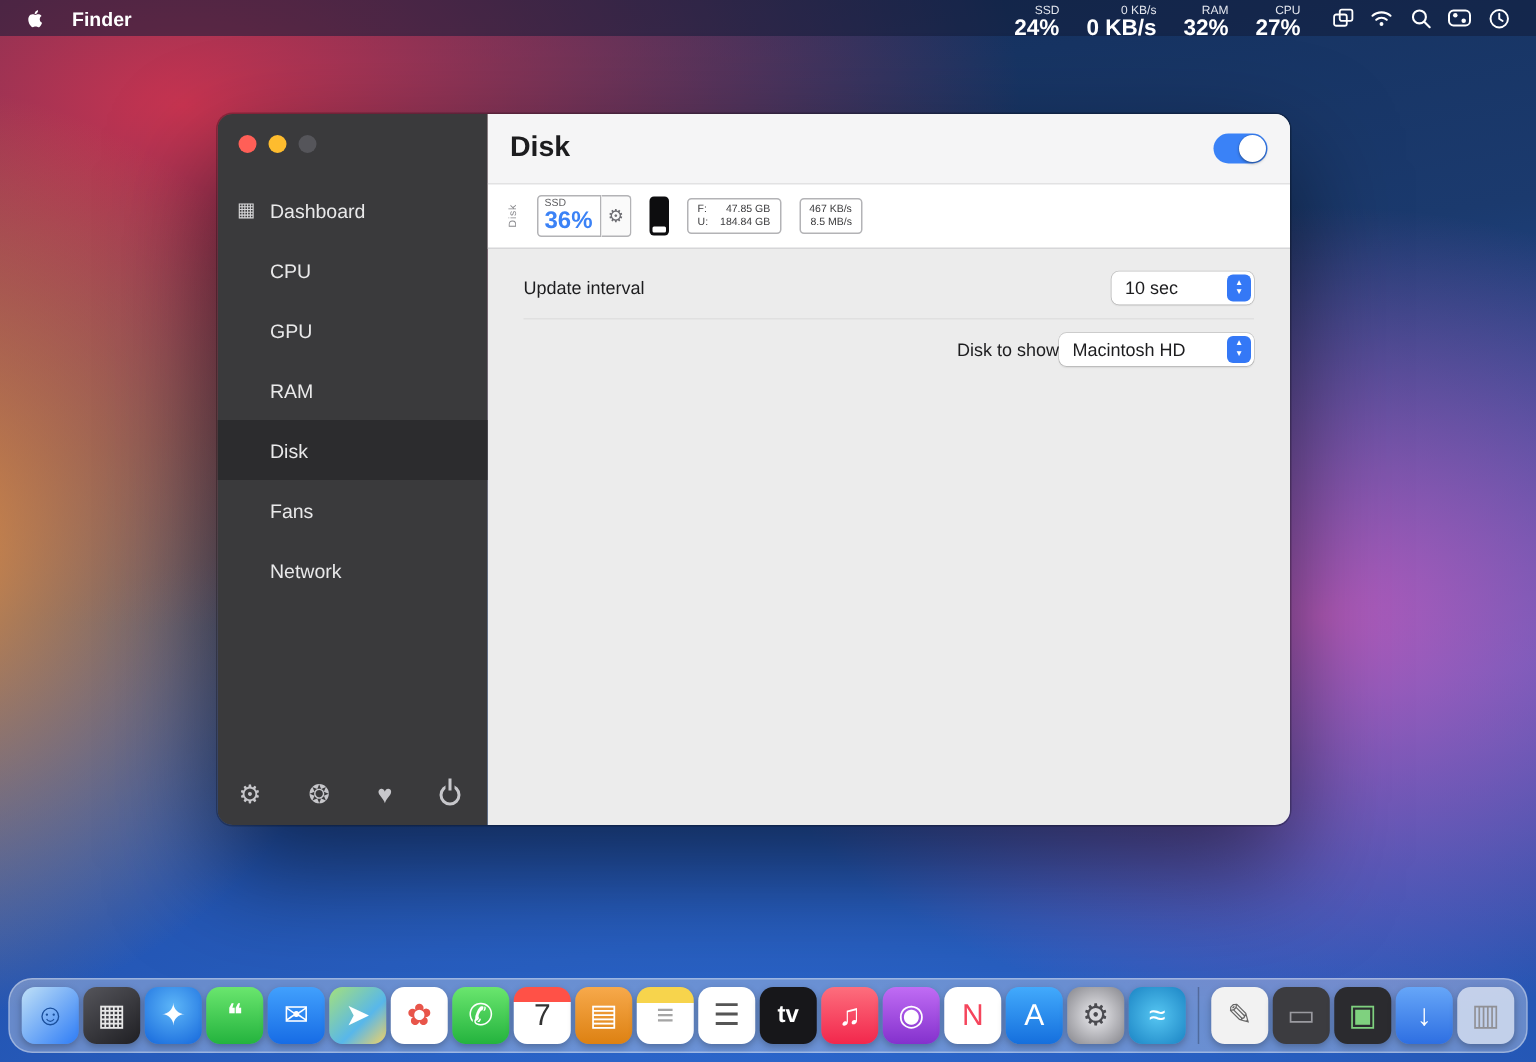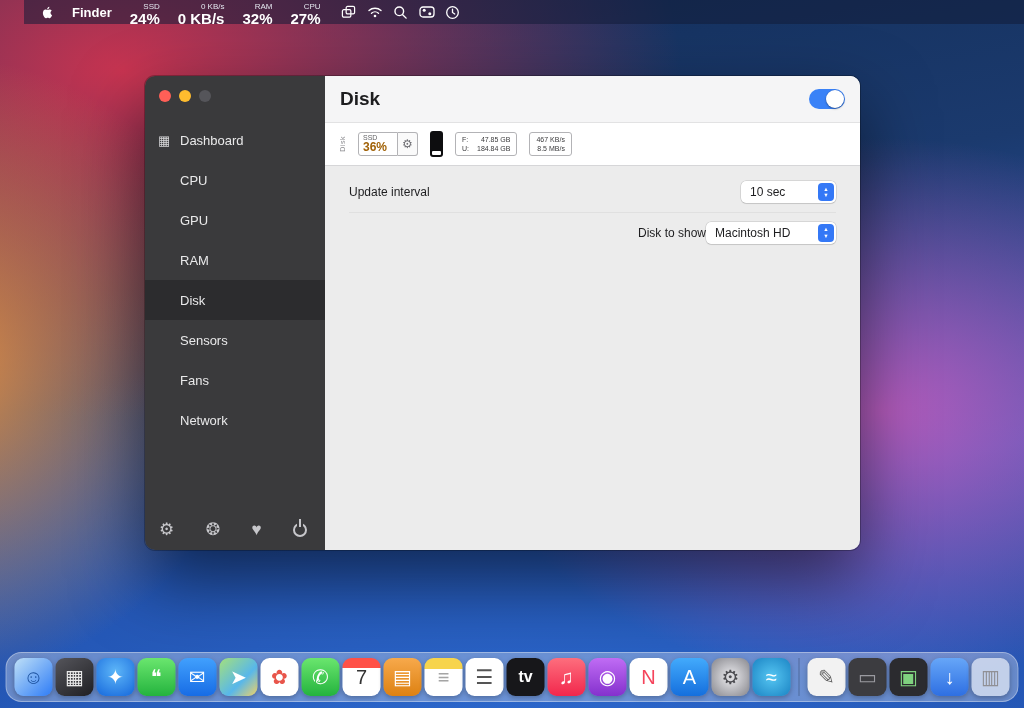--- a/index.html
+++ b/index.html
@@ -12,22 +12,22 @@
       radial-gradient(900px 560px at 12% 10%, rgba(210,52,80,0.95) 0%, rgba(210,52,80,0) 62%),
       radial-gradient(1200px 700px at 50% 120%, #2f6fd8 0%, #2456b4 50%, rgba(36,86,180,0) 75%),
       linear-gradient(170deg, #132e58 0%, #1b3a6e 35%, #2a5cb8 70%, #1d3f85 100%);
   }
 
   
   .menubar{
     position:absolute; top:0; left:0; right:0; height:24px;
     background:rgba(18,28,56,0.55);
     color:#fff; font-size:13px;
-    display:flex; align-items:center; justify-content:flex-start;
-    padding:0 12px; z-index:50;margin-left:24px;
+    display:flex; align-items:center; justify-content:space-between;
+    padding:0 12px; z-index:50;
   }
   .mb-left{ display:flex; align-items:center; gap:2px; }
   .apple{ display:flex; align-items:center; padding:0 8px 0 4px; cursor:default; }
   .mb-app{ font-weight:bold; padding:0 9px; }
   .mb-item{ padding:0 9px; }
   .mb-right{ display:flex; align-items:center; }
   .status-item{ display:inline-flex; flex-direction:column; align-items:flex-end; margin:0 9px; line-height:1.05; }
   .status-item .l1{ font-size:8px; color:#e3e6ee; }
   .status-item .l2{ font-size:15px; font-weight:bold; color:#fff; }
   .mb-icons{ display:flex; align-items:center; margin-left:6px; }
@@ -74,21 +74,21 @@
   .toggle.off{ background:#e4e4e6; }
 
   .widget-strip{
     height:44px; background:#fff; border-top:1px solid #e2e2e3; border-bottom:1px solid #d6d6d8;
     display:flex; align-items:center; padding:0 14px; gap:12px;
   }
   .vlabel{ writing-mode:vertical-rl; transform:rotate(180deg); font-size:7px; color:#8a8a8e; letter-spacing:0.5px; }
   .w-group{ display:flex; }
   .w-ssd{ border:1px solid #b3b3b6; border-radius:3px 0 0 3px; padding:1px 5px 1px 4px; display:flex; flex-direction:column; justify-content:center; background:#fff; min-width:40px; }
   .w-ssd .k{ font-size:7px; color:#636366; line-height:1; }
-  .w-ssd .v{ font-size:12px; font-weight:bold; color:#a16207; line-height:1.1; }
+  .w-ssd .v{ font-size:16px; font-weight:bold; color:#3b82f6; line-height:1.1; }
   .mini-gear{ border:1px solid #b3b3b6; border-left:none; border-radius:0 3px 3px 0; width:20px; display:flex; align-items:center; justify-content:center; font-size:12px; color:#6e6e73; background:#fafafa; }
   .disk-block{ width:13px; height:26px; background:#0d0d0f; border-radius:3px; position:relative; display:inline-block; }
   .disk-block .fill{ position:absolute; left:2px; right:2px; bottom:2px; height:4px; background:#fff; border-radius:1px; }
   .w-box{ border:1px solid #b3b3b6; border-radius:3px; padding:2px 6px; display:flex; flex-direction:column; justify-content:center; background:#fff; }
   .w-box .row{ display:flex; justify-content:space-between; gap:8px; font-size:7px; color:#3a3a3c; line-height:1.35; }
   .w-box .row.center{ justify-content:flex-end; }
 
   .settings{ padding:6px 24px 0 24px; }
   .set-row{ height:40px; display:flex; align-items:center; justify-content:space-between; }
   .set-row + .set-row{ border-top:1px solid rgba(0,0,0,0.05);justify-content:flex-end; }
@@ -209,23 +209,20 @@
           <div class="side-item">
             <span>GPU</span>
           </div>
           <div class="side-item">
             <span>RAM</span>
           </div>
           <div class="side-item selected">
             <span>Disk</span>
           </div>
           <div class="side-item">
-            <span>Sensors</span>
-          </div>
-          <div class="side-item">
             <span>Fans</span>
           </div>
           <div class="side-item">
             <span>Network</span>
           </div>
         </div>
       <div class="side-footer">
         <span class="foot-ic">⚙</span>
         <span class="foot-ic">❂</span>
         <span class="foot-ic">♥</span>

